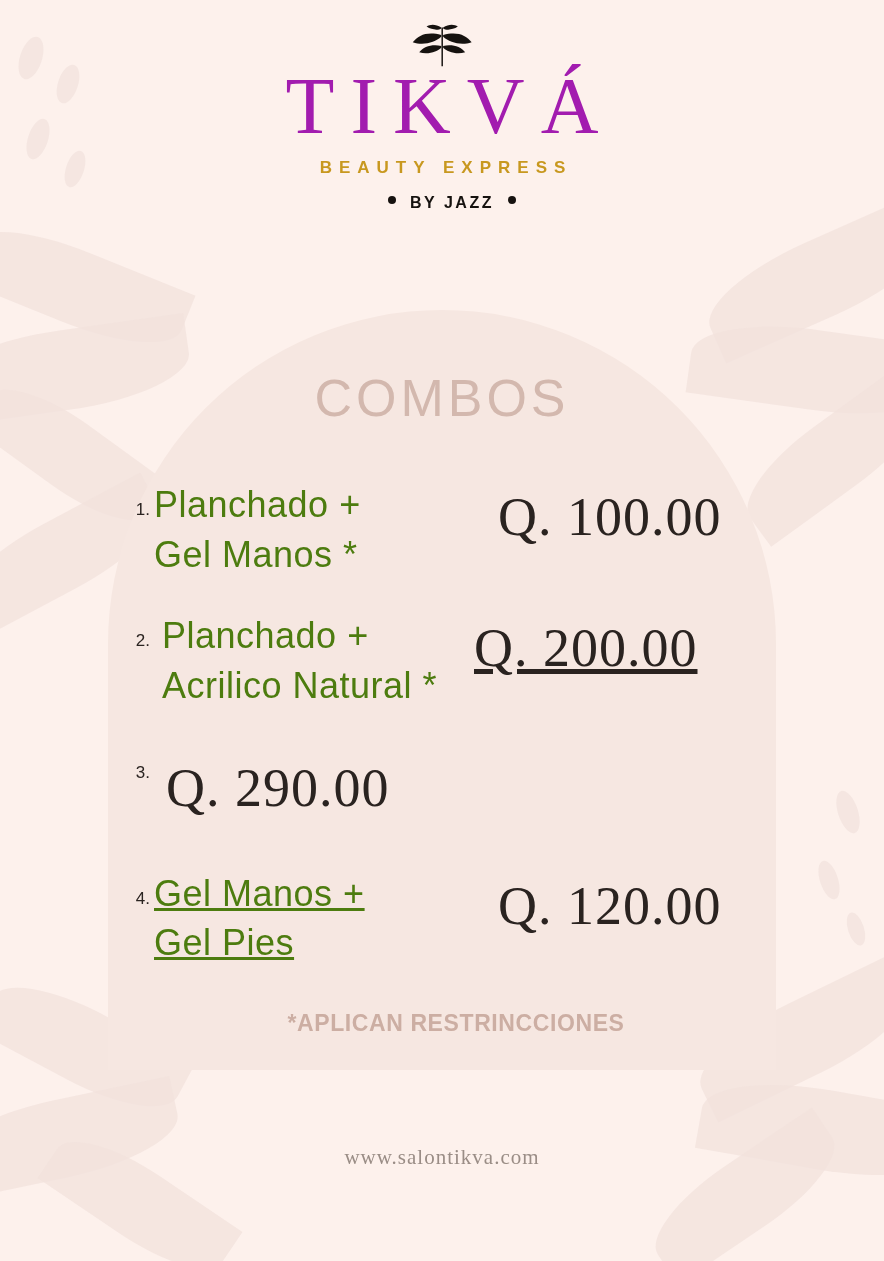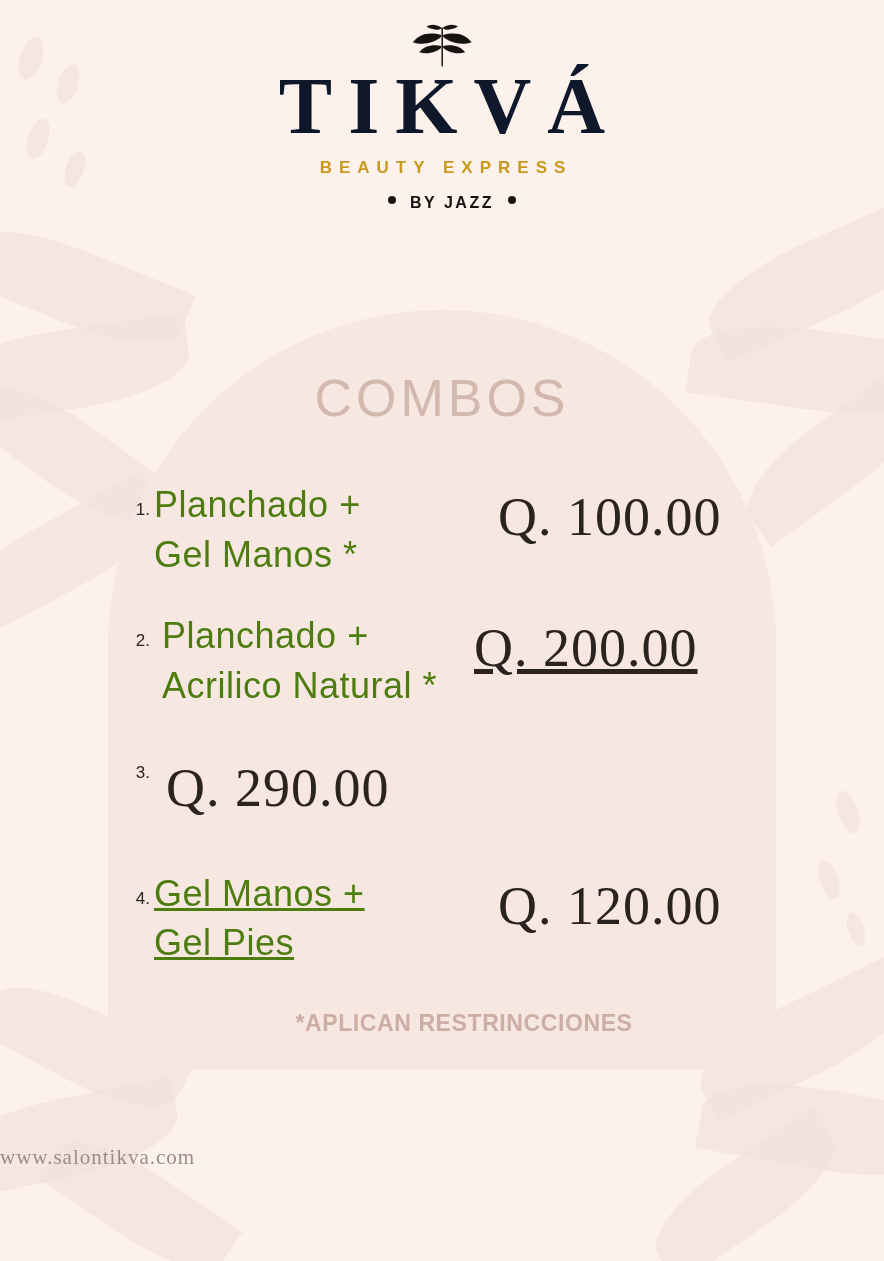--- a/index.html
+++ b/index.html
@@ -68,24 +68,24 @@
 
   .sprig {
     height: 46px;
     margin-bottom: -6px;
   }
 
   .brand {
     font-family: "Liberation Serif", serif;
     font-size: 80px;
     letter-spacing: 16px;
-    color: #0f172a;
+    color: #a21caf;
     line-height: 1;
     padding-left: 16px;
-    font-weight: 700;
+    font-weight: 400;
   }
 
   .brand-sub {
     margin-top: 12px;
     font-size: 17px;
     letter-spacing: 7px;
     color: #c8981f;
     font-weight: 700;
     padding-left: 8px;
   }
@@ -180,36 +180,37 @@
 
   .row-3 .row-name { width: 330px; flex: 0 0 330px; padding-left: 8px; padding-top: 12px; }
   .row-3 .row-price { margin-left: 12px; padding-top: 16px; }
 
   .row-4 .row-name { width: 330px; flex: 0 0 330px; text-decoration: underline; }
   .row-4 .row-price { margin-left: 14px; }
 
   .note {
     position: absolute;
     top: 1010px;
-    left: 8px;
+    left: 0;
     width: 812px;
     text-align: center;
     padding-left: 100px;
     font-size: 23px;
     font-weight: 700;
     letter-spacing: .6px;
     color: #cdae a3;
     color: #ccaea3;
   }
 
   .footer {
     position: absolute;
     top: 1145px;
     left: 0;
     width: 884px;
+    text-align: center;
     font-family: "Liberation Serif", serif;
     font-size: 21px;
     letter-spacing: 1px;
     color: #9a8d86;
   }
 </style>
 </head>
 <body>
 
 <div class="bg-leaves">

